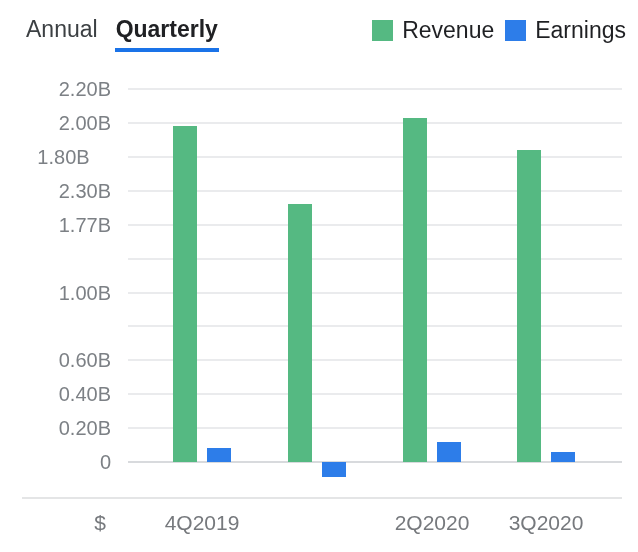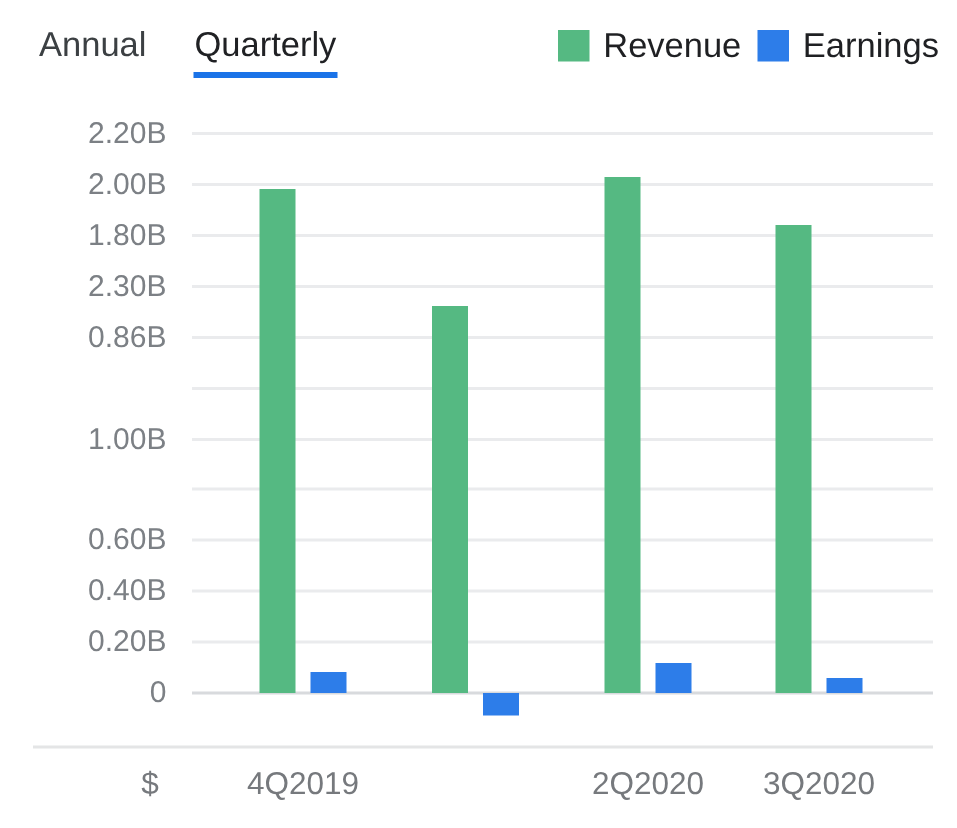--- a/index.html
+++ b/index.html
@@ -1,28 +1,28 @@
 <!DOCTYPE html>
 <html><head>
 <meta charset="utf-8">
 <style>
   html,body{margin:0;padding:0;background:#ffffff;}
   .app{
     position:relative;width:638px;height:552px;background:#ffffff;
     font-family:"Liberation Sans",sans-serif;overflow:hidden;
   }
   
-  .tabs{position:absolute;top:13px;left:25px;display:flex;align-items:flex-start;gap:14px;}
+  .tabs{position:absolute;top:13px;left:25px;display:flex;align-items:flex-start;}
   .tab{
     background:none;border:none;outline:none;cursor:pointer;
     font-family:"Liberation Sans",sans-serif;
     font-size:23px;color:#3c4043;padding:4px 1px 6px;margin-right:16px;
     border-bottom:4px solid transparent;line-height:1.1;
   }
-  .tab.active{font-weight:normal;color:#202124;border-bottom-color:#1a73e8;}
+  .tab.active{font-weight:bold;color:#202124;border-bottom-color:#1a73e8;}
   
   .legend{
     position:absolute;top:17px;right:12px;display:flex;
     font-size:23px;color:#1f2023;
   }
   .legend-item{display:flex;align-items:center;margin-left:11px;}
   .swatch{display:inline-block;width:21px;height:21px;margin-right:9px;}
   
   .chart{position:absolute;left:0;top:0;width:638px;height:417px;}
   .grid{position:absolute;height:2px;background:#eaebed;}
@@ -62,25 +62,25 @@
       <span>Earnings</span>
     </span>
   </div>
 
   <div class="chart" id="chart">
       <div class="grid" style="left: 128px; top: 88.1px; width: 494px;"></div>
       <div class="ylab" style="left: 16px; top: 78.1px;">2.20B</div>
       <div class="grid" style="left: 128px; top: 122px; width: 494px;"></div>
       <div class="ylab" style="left: 16px; top: 112px;">2.00B</div>
       <div class="grid" style="left: 128px; top: 155.9px; width: 494px;"></div>
-      <div class="ylab" style="left: 16px; top: 145.9px;">1.80B</div>
+      <div class="ylab" style="left: 16px; top: 145.9px; text-align: center;">1.80B</div>
       <div class="grid" style="left: 128px; top: 189.8px; width: 494px;"></div>
       <div class="ylab" style="left: 16px; top: 179.8px;">2.30B</div>
       <div class="grid" style="left: 128px; top: 223.7px; width: 494px;"></div>
-      <div class="ylab" style="left: 16px; top: 213.7px;">0.86B</div>
+      <div class="ylab" style="left: 16px; top: 213.7px;">1.77B</div>
       <div class="grid" style="left: 128px; top: 257.6px; width: 494px;"></div>
       <div class="grid" style="left: 128px; top: 291.5px; width: 494px;"></div>
       <div class="ylab" style="left: 16px; top: 281.5px;">1.00B</div>
       <div class="grid" style="left: 128px; top: 325.4px; width: 494px;"></div>
       <div class="grid" style="left: 128px; top: 359.3px; width: 494px;"></div>
       <div class="ylab" style="left: 16px; top: 349.3px;">0.60B</div>
       <div class="grid" style="left: 128px; top: 393.2px; width: 494px;"></div>
       <div class="ylab" style="left: 16px; top: 383.2px;">0.40B</div>
       <div class="grid" style="left: 128px; top: 427.1px; width: 494px;"></div>
       <div class="ylab" style="left: 16px; top: 417.1px;">0.20B</div>

